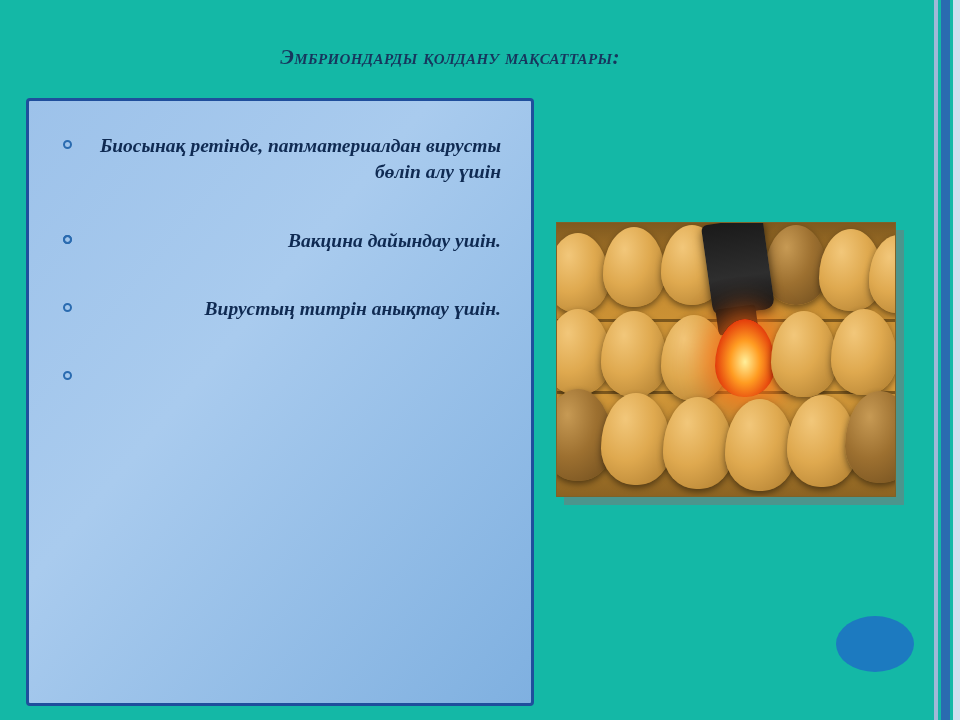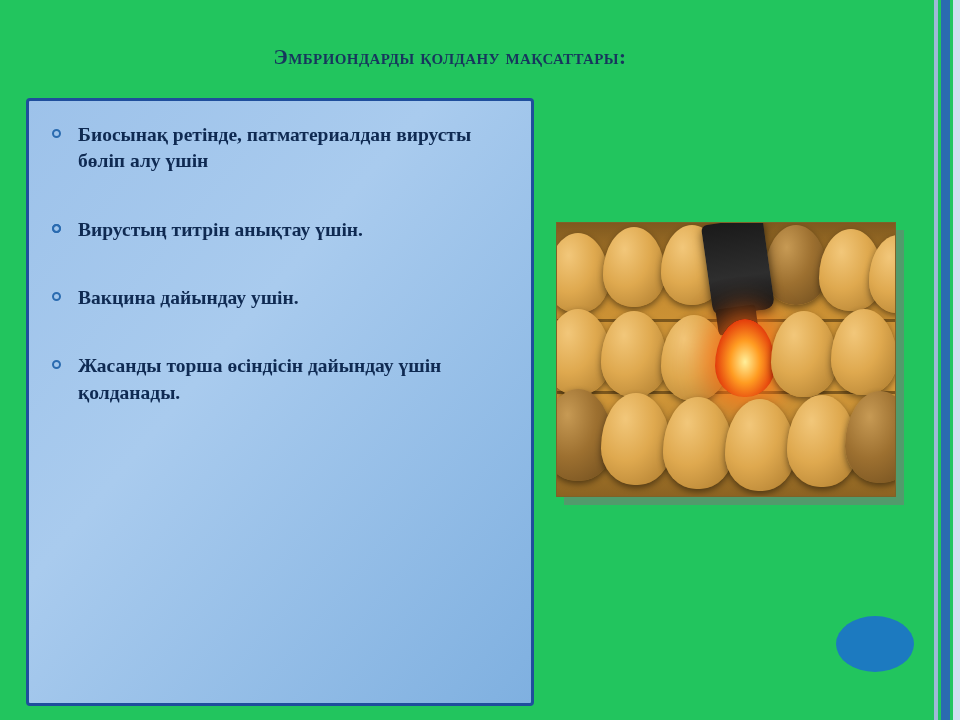--- a/index.html
+++ b/index.html
@@ -10,22 +10,23 @@
   body {
     width: 960px;
     height: 720px;
     font-family: "Liberation Serif", serif;
     overflow: hidden;
   }
   .slide {
     position: relative;
     width: 960px;
     height: 720px;
-    background: #22c55e;
-    box-sizing: border-box;
+    background: #14b8a6;
+    box-sizing: border-box;
+    font-style: italic;
   }
 
   
   .right-bars {
     position: absolute;
     top: 0;
     right: 0;
     width: 36px;
     height: 720px;
   }
@@ -71,22 +72,23 @@
     width: 508px;
     height: 608px;
     border: 3px solid #1f4e9c;
     border-radius: 4px;
     background: linear-gradient(to bottom right, #9dc2ea 0%, #a9cbee 40%, #7fb0e0 100%);
     box-sizing: border-box;
     padding: 16px 14px 10px 10px;
   }
   ul.bullets {
     list-style: none;
-    margin: 5px;
+    margin: 16px;
     padding: 0;
+    text-align: right;
   }
   ul.bullets li {
     position: relative;
     padding-left: 34px;
     margin-bottom: 42px;
     font-size: 19.5px;
     font-weight: bold;
     color: #0f2a52;
     line-height: 1.35;
   }
@@ -209,29 +211,28 @@
     <ul class="bullets">
       <li>
         <span class="bullet-marker"></span>
         <span>Биосынақ ретінде, патматериалдан вирусты бөліп алу үшін</span>
       </li>
       <li>
         <span class="bullet-marker"></span>
       </li>
       <li>
         <span class="bullet-marker"></span>
+        <span>Вакцина дайындау ушін.</span>
+      </li>
+      <li>
+        <span class="bullet-marker"></span>
         <span>Вирустың титрін анықтау үшін.</span>
       </li>
       <li>
         <span class="bullet-marker"></span>
-        <span>Вакцина дайындау ушін.</span>
-      </li>
-      <li>
-        <span class="bullet-marker"></span>
-        <span>Жасанды торша өсіндісін дайындау үшін қолданады.</span>
       </li>
     </ul>
   </div>
 
   <div class="photo-wrap">
     <div class="photo-shadow"></div>
     <div class="photo" title="Инкубатордағы жұмыртқалар, овоскоппен қарау">
       <div class="egg-grid">
         <div class="tray-line" style="top:96px;"></div>
         <div class="tray-line" style="top:168px;"></div>

